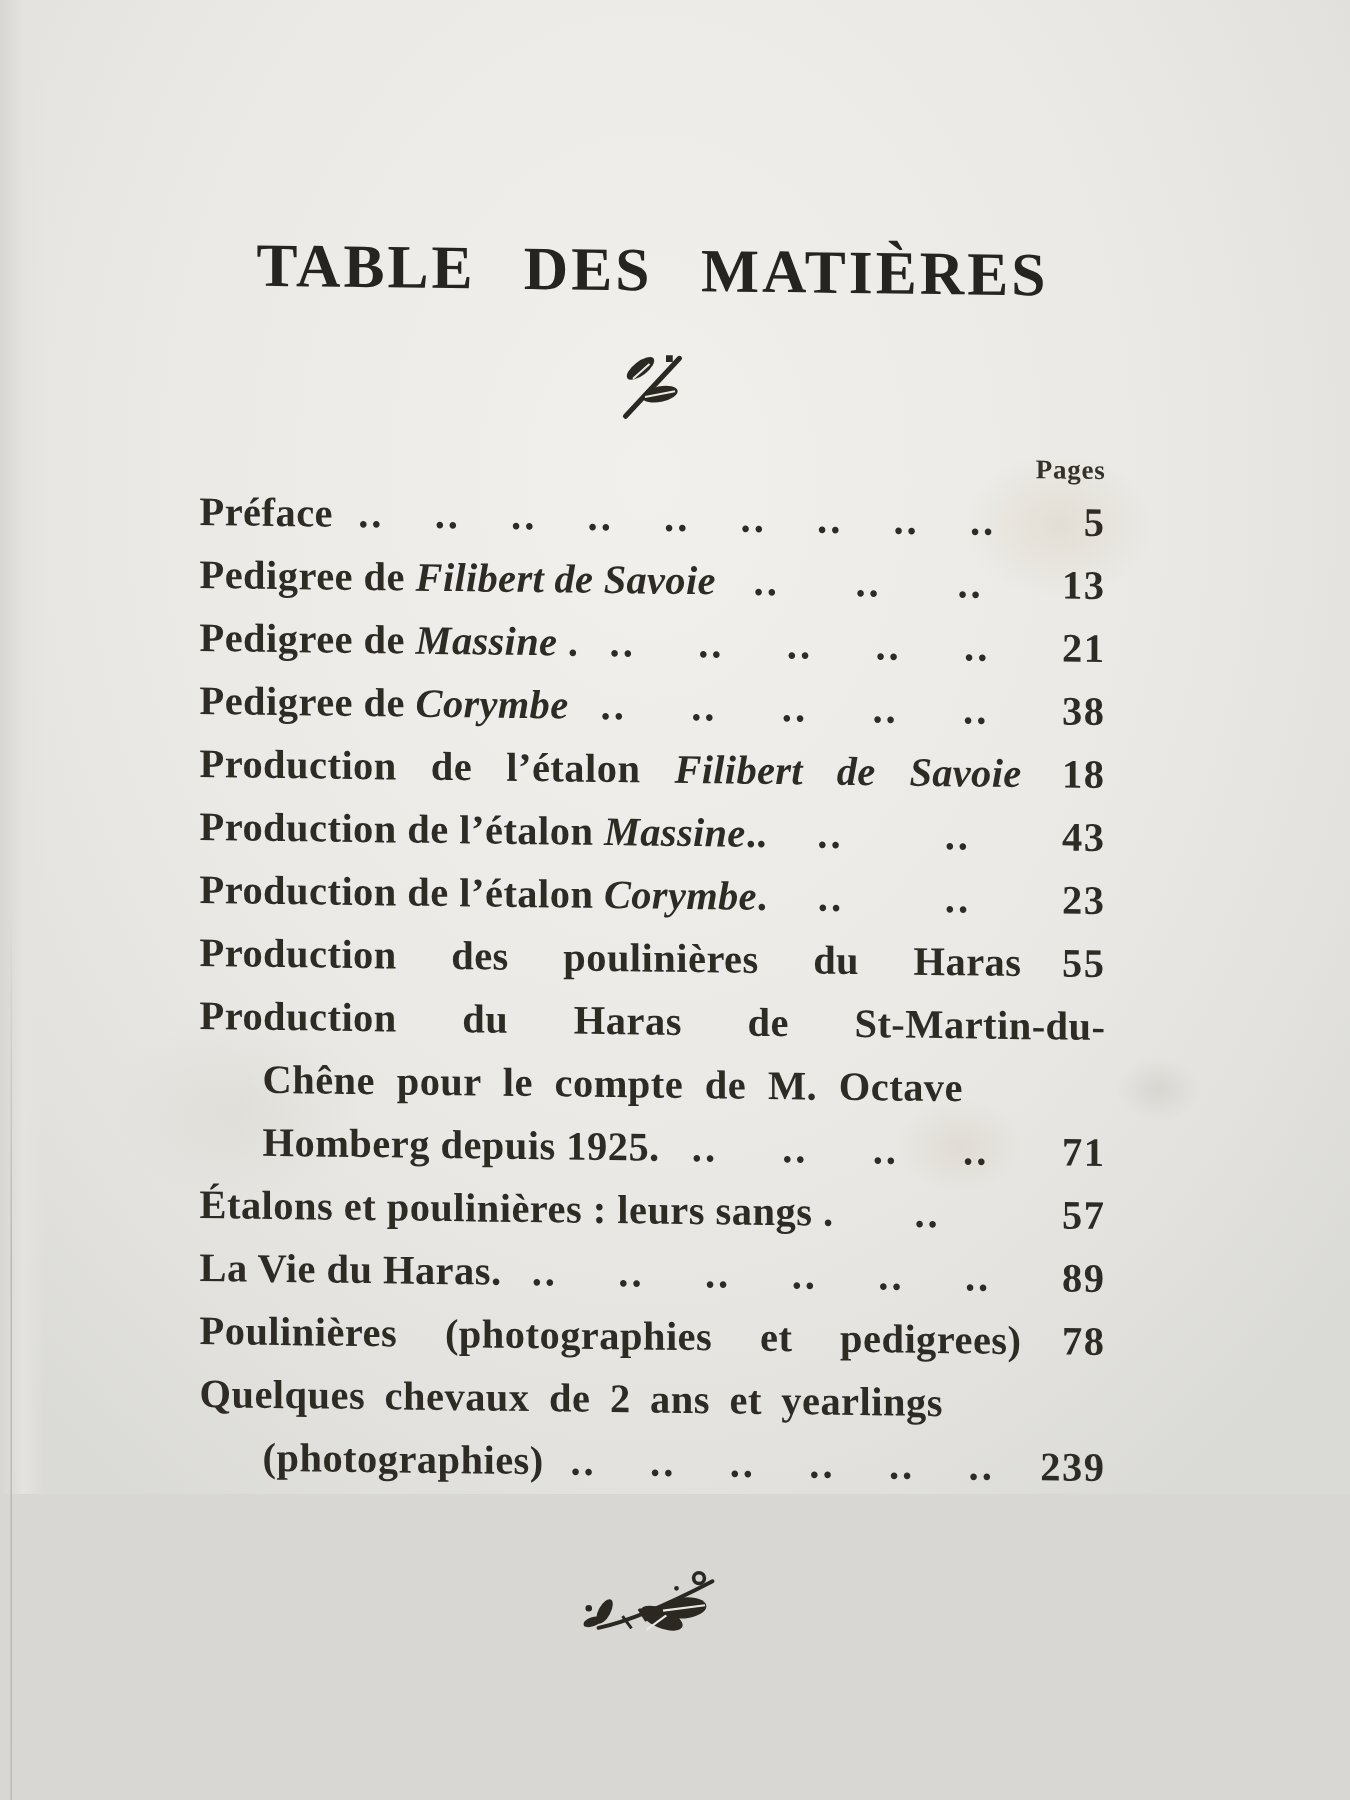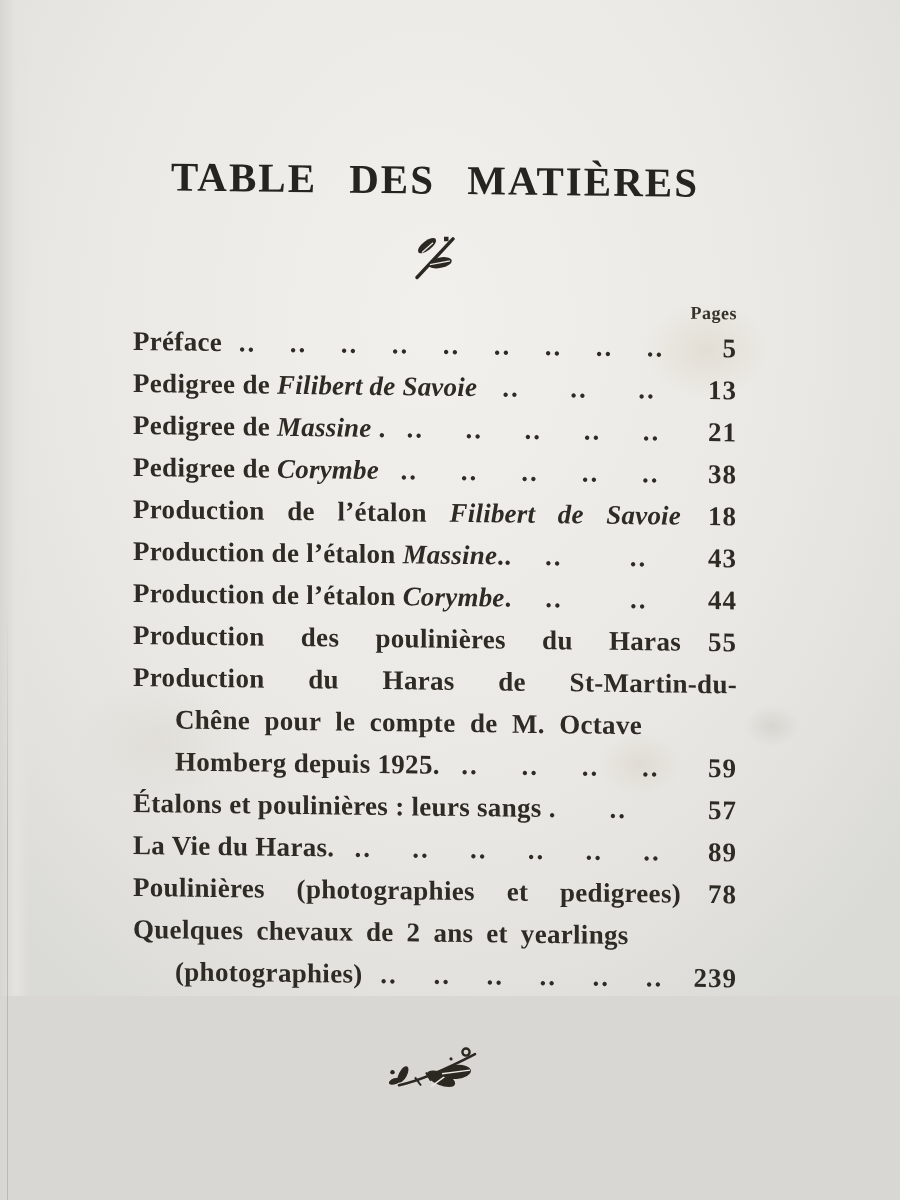--- a/index.html
+++ b/index.html
@@ -143,21 +143,21 @@
           </span>
         <span class="pg">43</span>
       </div>
 
       <div class="row">
         <span class="t"><span>Production de l’étalon </span><i>Corymbe</i><span>.</span></span>
         <span class="dots">
             <span>..</span>
             <span>..</span>
           </span>
-        <span class="pg">44</span>
+        <span class="pg">23</span>
       </div>
 
       <div class="row fill">
         <span class="t"><span>Production des poulinières du Haras</span></span>
         <span class="pg">55</span>
       </div>
 
       <div class="row fill">
         <span class="t"><span>Production du Haras de St-Martin-du-</span></span>
       </div>
@@ -167,21 +167,21 @@
       </div>
 
       <div class="row indent">
         <span class="t"><span>Homberg depuis 1925.</span></span>
         <span class="dots">
             <span>..</span>
             <span>..</span>
             <span>..</span>
             <span>..</span>
           </span>
-        <span class="pg">59</span>
+        <span class="pg">71</span>
       </div>
 
       <div class="row">
         <span class="t"><span>Étalons et poulinières : leurs sangs .</span></span>
         <span class="dots">
             <span>..</span>
           </span>
         <span class="pg">57</span>
       </div>
 

